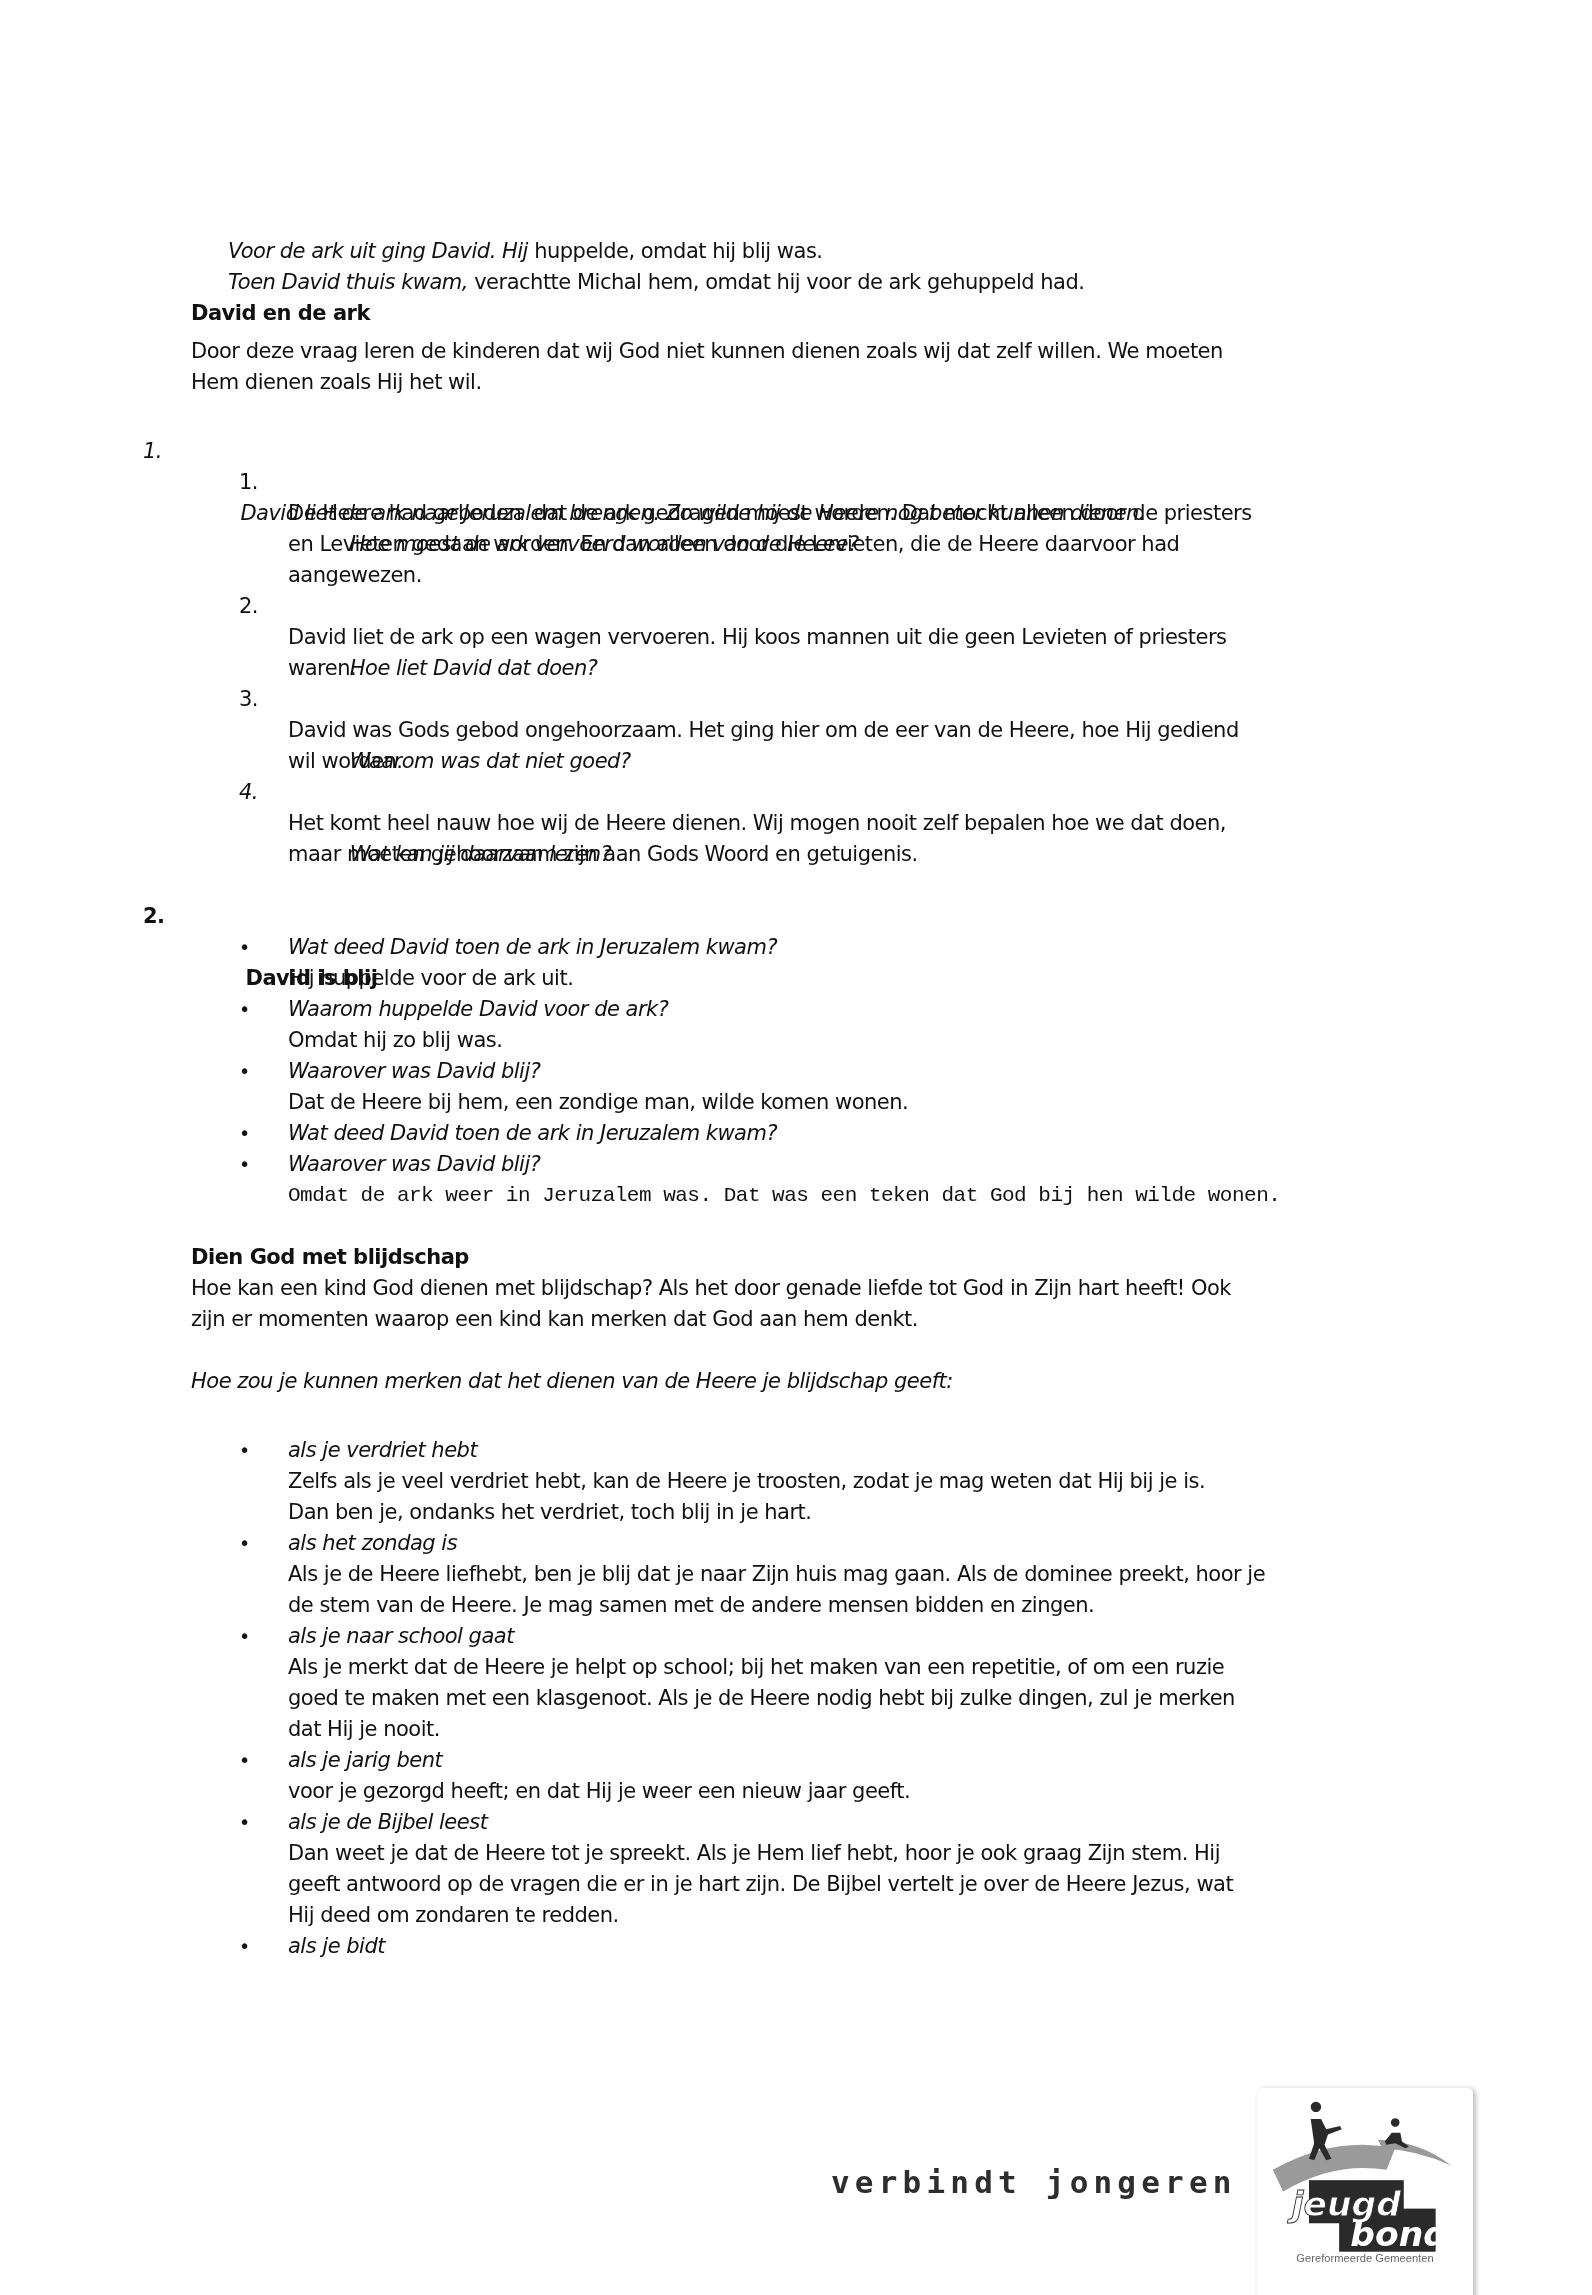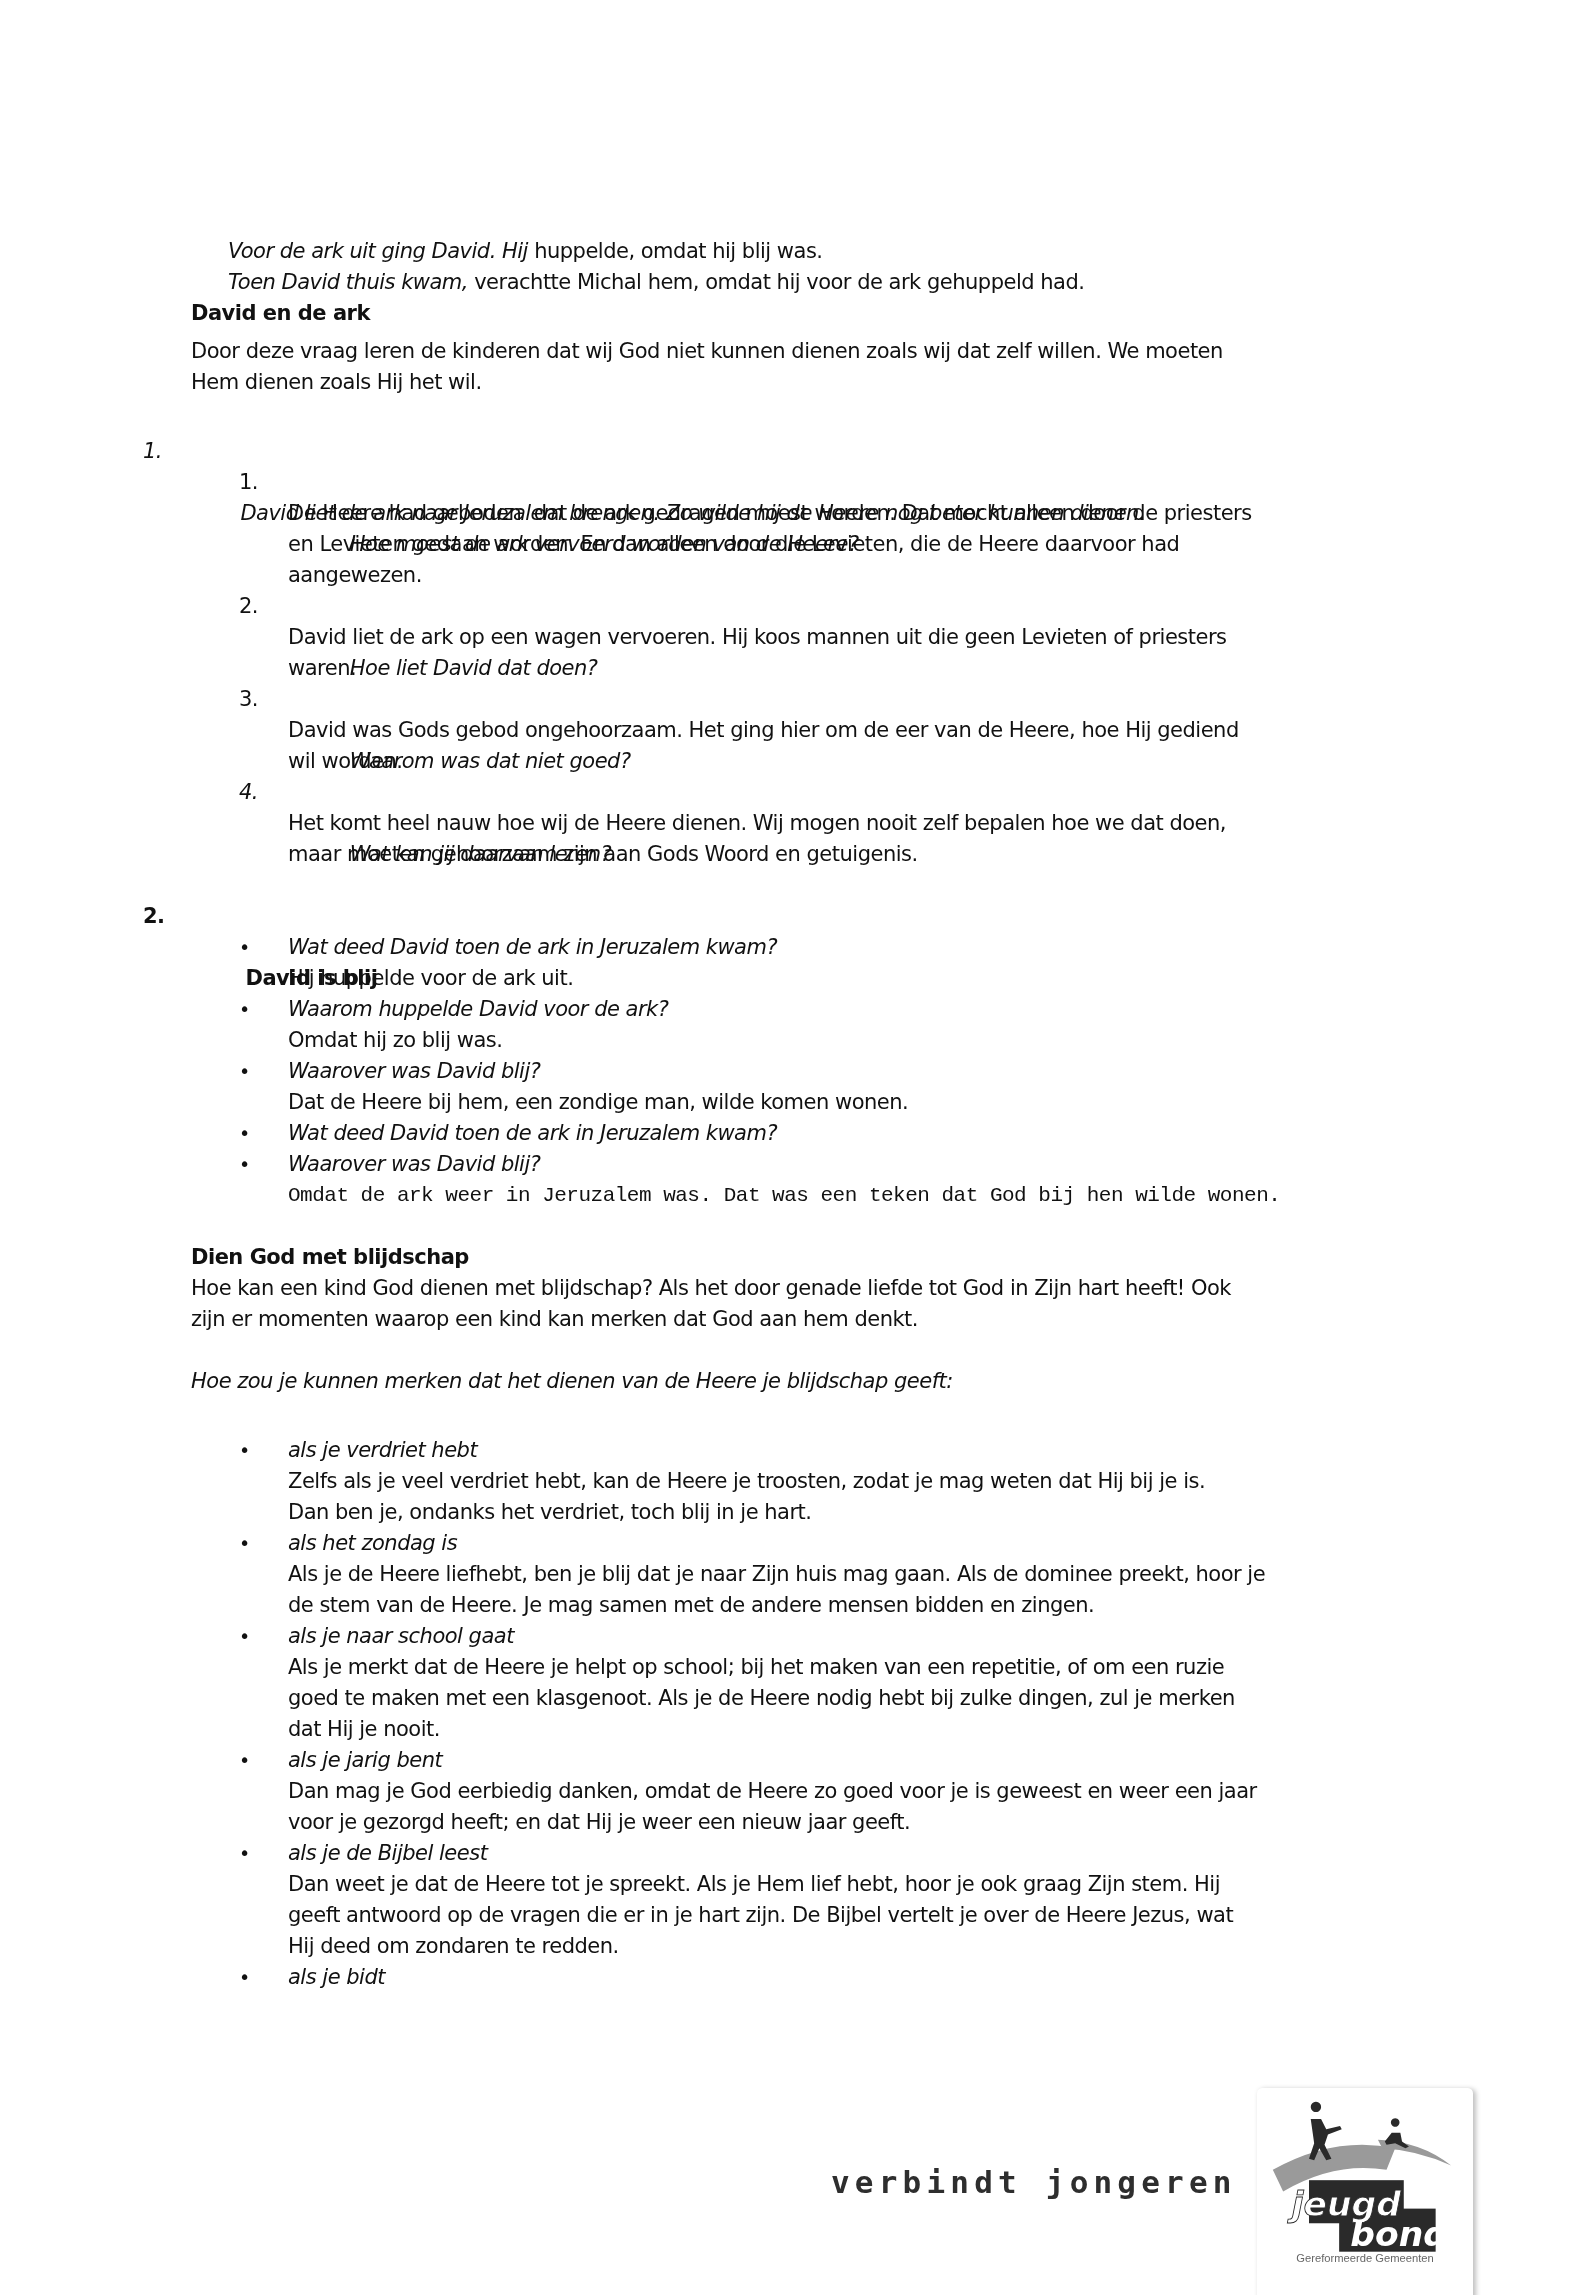--- a/index.html
+++ b/index.html
@@ -163,21 +163,20 @@
           <div class="line sub" style="white-space: pre;">de stem van de Heere. Je mag samen met de andere mensen bidden en zingen.</div>
         </div>
         <div>
           <div class="line row" style="white-space: pre;"><span class="bullet" style="white-space: pre;">•</span><span class="sub it" style="white-space: pre;">als je naar school gaat</span></div>
           <div class="line sub" style="white-space: pre;">Als je merkt dat de Heere je helpt op school; bij het maken van een repetitie, of om een ruzie</div>
           <div class="line sub" style="white-space: pre;">goed te maken met een klasgenoot. Als je de Heere nodig hebt bij zulke dingen, zul je merken</div>
           <div class="line sub" style="white-space: pre;">dat Hij je nooit.</div>
         </div>
         <div>
           <div class="line row" style="white-space: pre;"><span class="bullet" style="white-space: pre;">•</span><span class="sub it" style="white-space: pre;">als je jarig bent</span></div>
-          <div class="line sub" style="white-space: pre;">Dan mag je God eerbiedig danken, omdat de Heere zo goed voor je is geweest en weer een jaar</div>
           <div class="line sub" style="white-space: pre;">voor je gezorgd heeft; en dat Hij je weer een nieuw jaar geeft.</div>
         </div>
         <div>
           <div class="line row" style="white-space: pre;"><span class="bullet" style="white-space: pre;">•</span><span class="sub it" style="white-space: pre;">als je de Bijbel leest</span></div>
           <div class="line sub" style="white-space: pre;">Dan weet je dat de Heere tot je spreekt. Als je Hem lief hebt, hoor je ook graag Zijn stem. Hij</div>
           <div class="line sub" style="white-space: pre;">geeft antwoord op de vragen die er in je hart zijn. De Bijbel vertelt je over de Heere Jezus, wat</div>
           <div class="line sub" style="white-space: pre;">Hij deed om zondaren te redden.</div>
         </div>
         <div>
           <div class="line row" style="white-space: pre;"><span class="bullet" style="white-space: pre;">•</span><span class="sub it" style="white-space: pre;">als je bidt</span></div>

